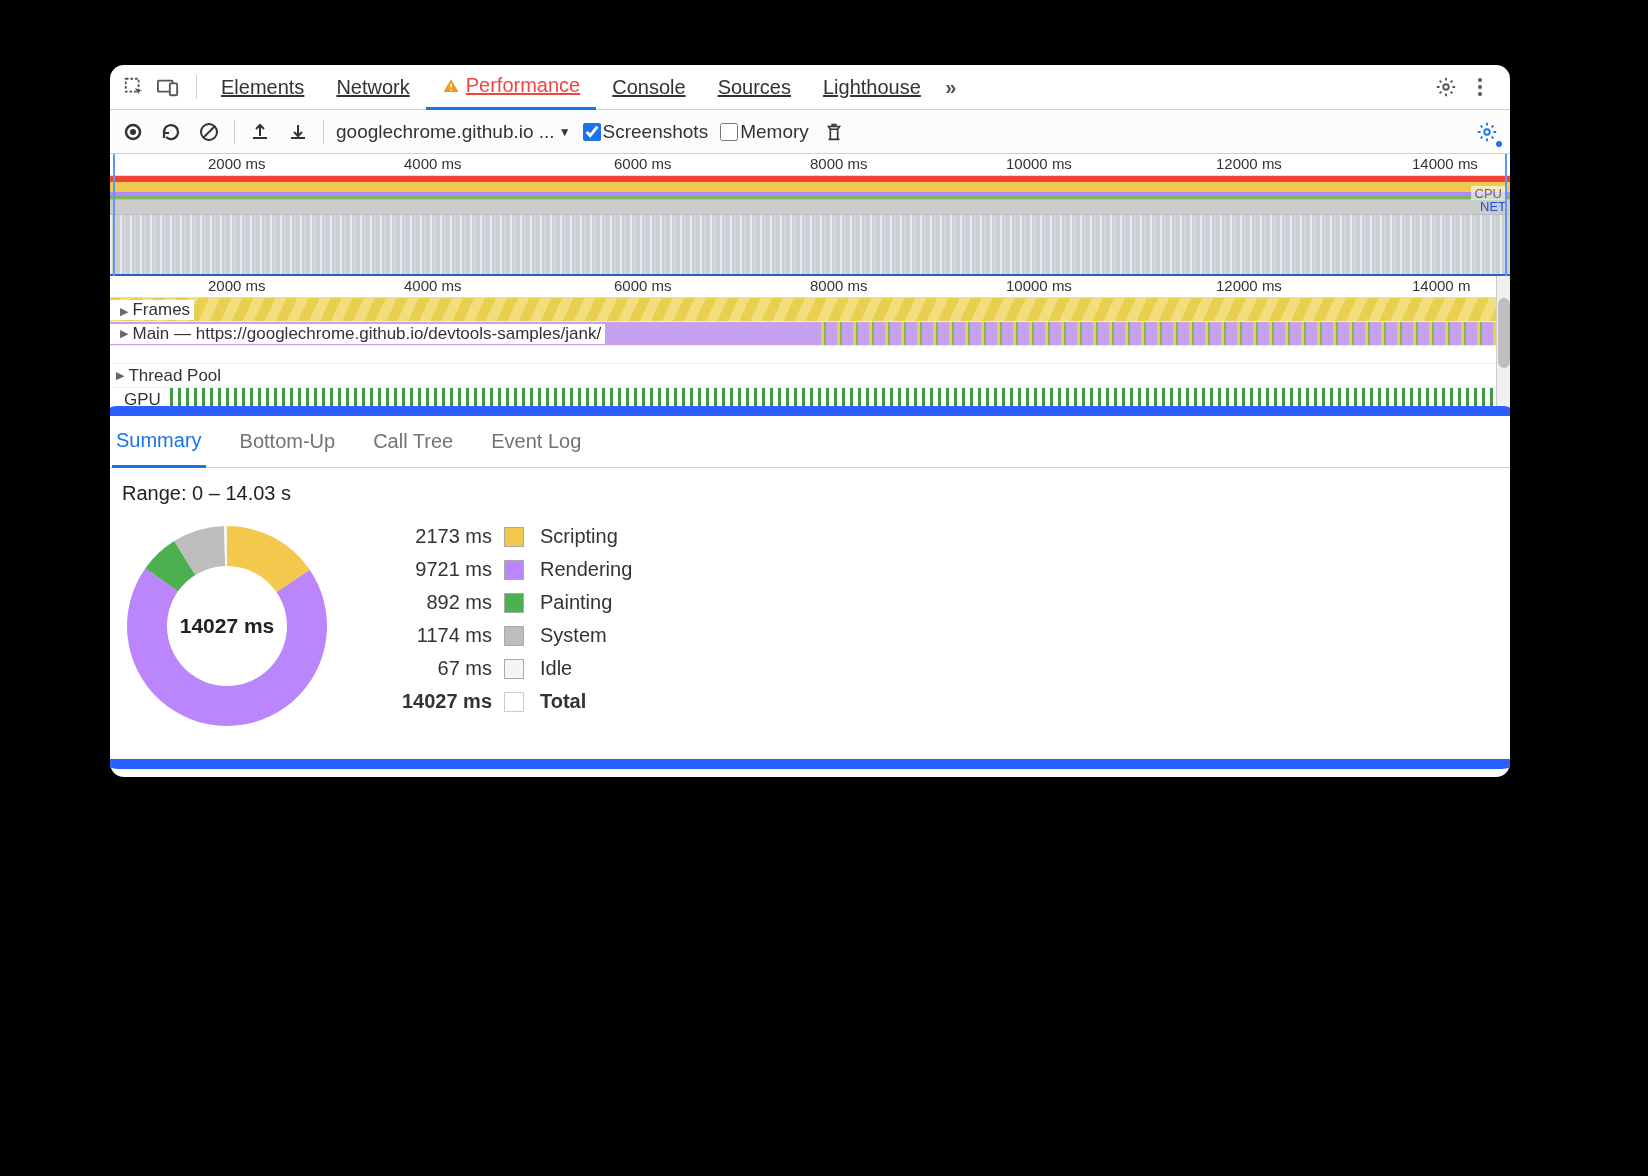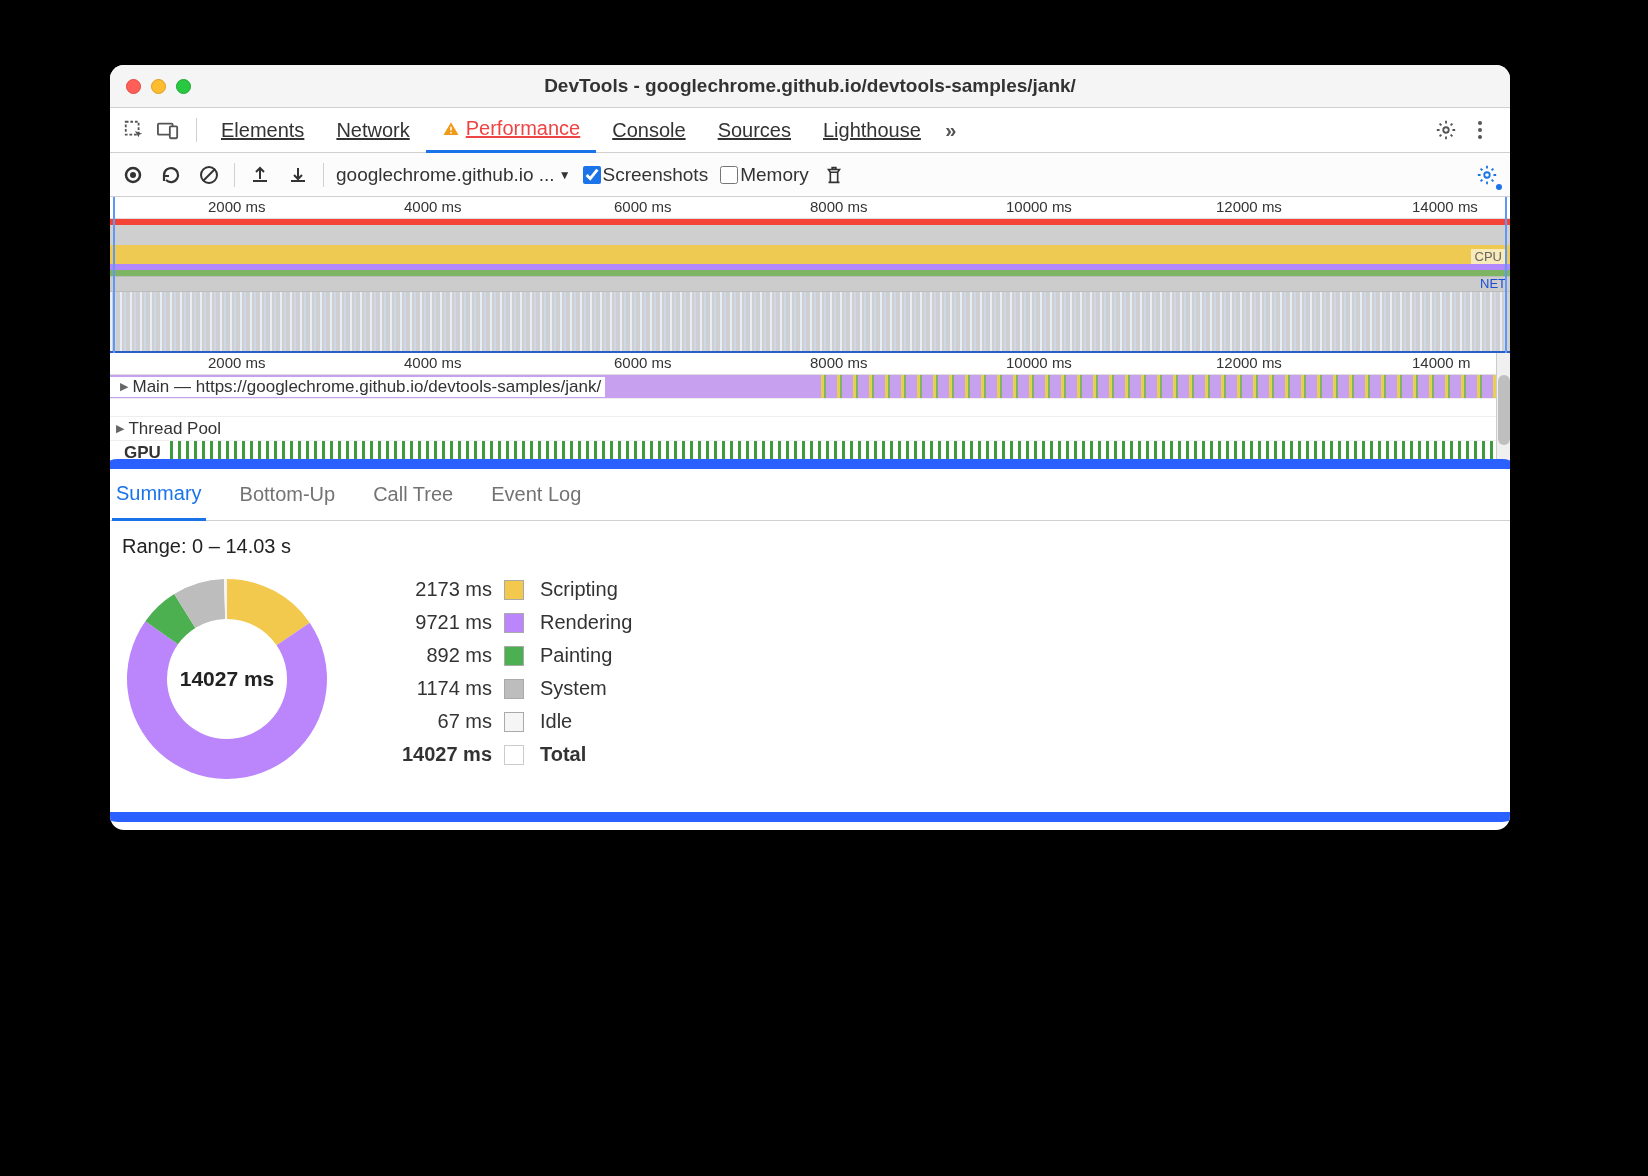--- a/index.html
+++ b/index.html
@@ -31,40 +31,40 @@
   .toolbar .site-sel .sel-arrow { font-size: 12px; }
   .toolbar label { display: inline-flex; align-items: center; gap: 2px; }
   .toolbar input[type=checkbox]{ width:18px; height:18px; accent-color:#1a73e8; border-radius:4px; }
   .toolbar .gear-right { margin-left: auto; color: #1a73e8; position: relative; }
   .toolbar .gear-right:after { content: ""; width: 6px; height: 6px; background: #1a73e8; border-radius: 50%; position: absolute; right: -2px; bottom: -2px; }
   
   .overview { position: relative; background: #cfcfcf; }
   .ruler { height: 22px; background: #fff; border-bottom: 1px solid #ddd; position: relative; font-size: 15px; color: #333; }
   .ruler span { position: absolute; top: 1px; }
   .ovline { height: 6px; background: #f44336; }
-  .cpu-band { height: 32px; background: linear-gradient(to bottom, #eeca52 0 60%, #b388ff 60% 80%, #7db562 80% 100%); border-bottom: 1px solid #bbb; position: relative; margin-top: 20px; }
+  .cpu-band { height: 18px; background: linear-gradient(to bottom, #eeca52 0 60%, #b388ff 60% 80%, #7db562 80% 100%); border-bottom: 1px solid #bbb; position: relative; }
   .cpu-band .lbl { position: absolute; right: 4px; top: 4px; font-size: 13px; color: #666; background: rgba(255,255,255,0.6); padding: 0 4px; }
   .net-band { height: 14px; background: #ccc; position: relative; }
   .net-band .lbl { position: absolute; right: 4px; top: -1px; font-size: 13px; color: #1d4ed8; }
   .film { height: 62px; background: repeating-linear-gradient(90deg, #e8eef8 0 2px, transparent 2px 4px, #cfd8e8 4px 6px, transparent 6px 10px); border-top: 1px solid #bbb; border-bottom: 2px solid #2a5fc5; }
   .handle { position:absolute; top:0; width:10px; height:20px; background:#5e97f6; border:1px solid #1a4ea0; border-radius:3px; display:flex; align-items:center; justify-content:center; }
   .handle:before { content:"||"; font-size:9px; color:#fff; letter-spacing:-1px; }
   .overview .sel-outline { position:absolute; top:0; left:3px; right:3px; height:100%; border-left:2px solid #5e97f6; border-right:2px solid #5e97f6; pointer-events:none; }
   
   .flame-ruler { height: 22px; background: #fff; border-bottom: 1px solid #ddd; position: relative; font-size: 15px; color: #333; }
   .flame-ruler span { position: absolute; top: 1px; }
   .track { display: flex; align-items: center; height: 24px; font-size: 17px; color: #333; border-bottom: 1px solid #eee; position: relative; background:#fff; }
   .track .tri { font-size: 11px; color: #666; margin: 0 4px 0 6px; }
   .track.frames { background: repeating-linear-gradient(115deg, #e9cf4f 0 10px, #f2de7d 10px 20px); }
   .track.frames .lbl { background:#fff; padding:0 4px; }
   .track.main { background: linear-gradient(to right, #c7a1f0 0 50%, transparent 50%), repeating-linear-gradient(90deg, #c7a1f0 0 7px, #e9cf4f 7px 10px, #7db562 10px 12px, #c7a1f0 12px 16px); }
   .track.main .lbl-box { background:#fff; padding:0 4px; display:inline-flex; align-items:center; }
   .track.thread { background:#fff; }
   .track.mainblank { height:18px; background:#fff; }
-  .track.gpu { height: 24px; background:#fff; position:relative;font-weight:bold; }
+  .track.gpu { height: 24px; background:#fff; position:relative; }
   .gpu-bars { position:absolute; left:60px; right:0; top:0; bottom:0; background: repeating-linear-gradient(90deg, #3d9a3d 0 3px, #fff 3px 8px); }
   .flame-scroll { position:absolute; right:0; top:0; width:14px; height:170px; background:#f0f0f0; border-left:1px solid #ccc; }
   .flame-scroll .thumb { position:absolute; top:22px; width:12px; left:1px; height:70px; background:#bfbfbf; border-radius:6px; }
   
   .highlight-wrap { border: 10px solid #2a60ff; border-radius: 22px; margin: -6px -14px 8px -14px; position: relative; z-index: 5; background:#fff; }
   .bottom-tabs { height: 52px; display: flex; align-items: center; border-bottom: 1px solid #d0d0d0; padding: 16px 6px; font-size: 20px; gap: 30px; background:#fff; }
   .bottom-tabs .btab { padding: 0 4px; height: 52px; display:inline-flex; align-items:center; color:#737373; }
   .bottom-tabs .btab.active { color:#1a73e8; border-bottom: 3px solid #1a73e8; }
   .summary-body { padding: 14px 16px 28px 16px; display:flex; flex-direction:column; gap:6px; background:#fff;justify-content:flex-end; }
   .range { font-size: 20px; color:#222; margin-bottom: 10px; }
@@ -77,28 +77,20 @@
   .legend .name { color:#333; }
   .flame-area { position:relative; }
 </style>
 </head>
 <body>
 
 <div class="canvas">
   <div class="shadow"></div>
   <div class="window">
 
-    <div class="titlebar">
-      <div class="traffic">
-        <div class="dot red"></div>
-        <div class="dot yellow"></div>
-        <div class="dot green"></div>
-      </div>
-      <div class="title">DevTools - googlechrome.github.io/devtools-samples/jank/</div>
-    </div>
 
     <div class="tabbar">
       <span class="icon-btn">
         <svg width="22" height="22" viewBox="0 0 24 24">
             <rect x="3" y="3" width="14" height="14" fill="none" stroke="#555" stroke-width="2" stroke-dasharray="3 2"></rect>
             <path d="M13 13 l8 3 -3 1 -1 3 z" fill="#555"></path>
           </svg>
       </span>
       <span class="icon-btn">
         <svg width="22" height="20" viewBox="0 0 24 20">
@@ -221,20 +213,23 @@
 
     <div class="flame-area">
       <div class="flame-ruler">
         <span style="left:7%">2000 ms</span>
         <span style="left:21%">4000 ms</span>
         <span style="left:36%">6000 ms</span>
         <span style="left:50%">8000 ms</span>
         <span style="left:64%">10000 ms</span>
         <span style="left:79%">12000 ms</span>
         <span style="left:93%">14000 m</span>
+      </div>
+      <div class="track frames">
+        <span class="lbl"><span class="tri">▶</span><span>Frames</span></span>
       </div>
       <div class="track main">
         <span class="lbl-box">
             <span class="tri">▶</span>
             <span>Main — https://googlechrome.github.io/devtools-samples/jank/</span>
           </span>
       </div>
       <div class="track mainblank"></div>
       <div class="track thread">
         <span class="tri">▶</span>

